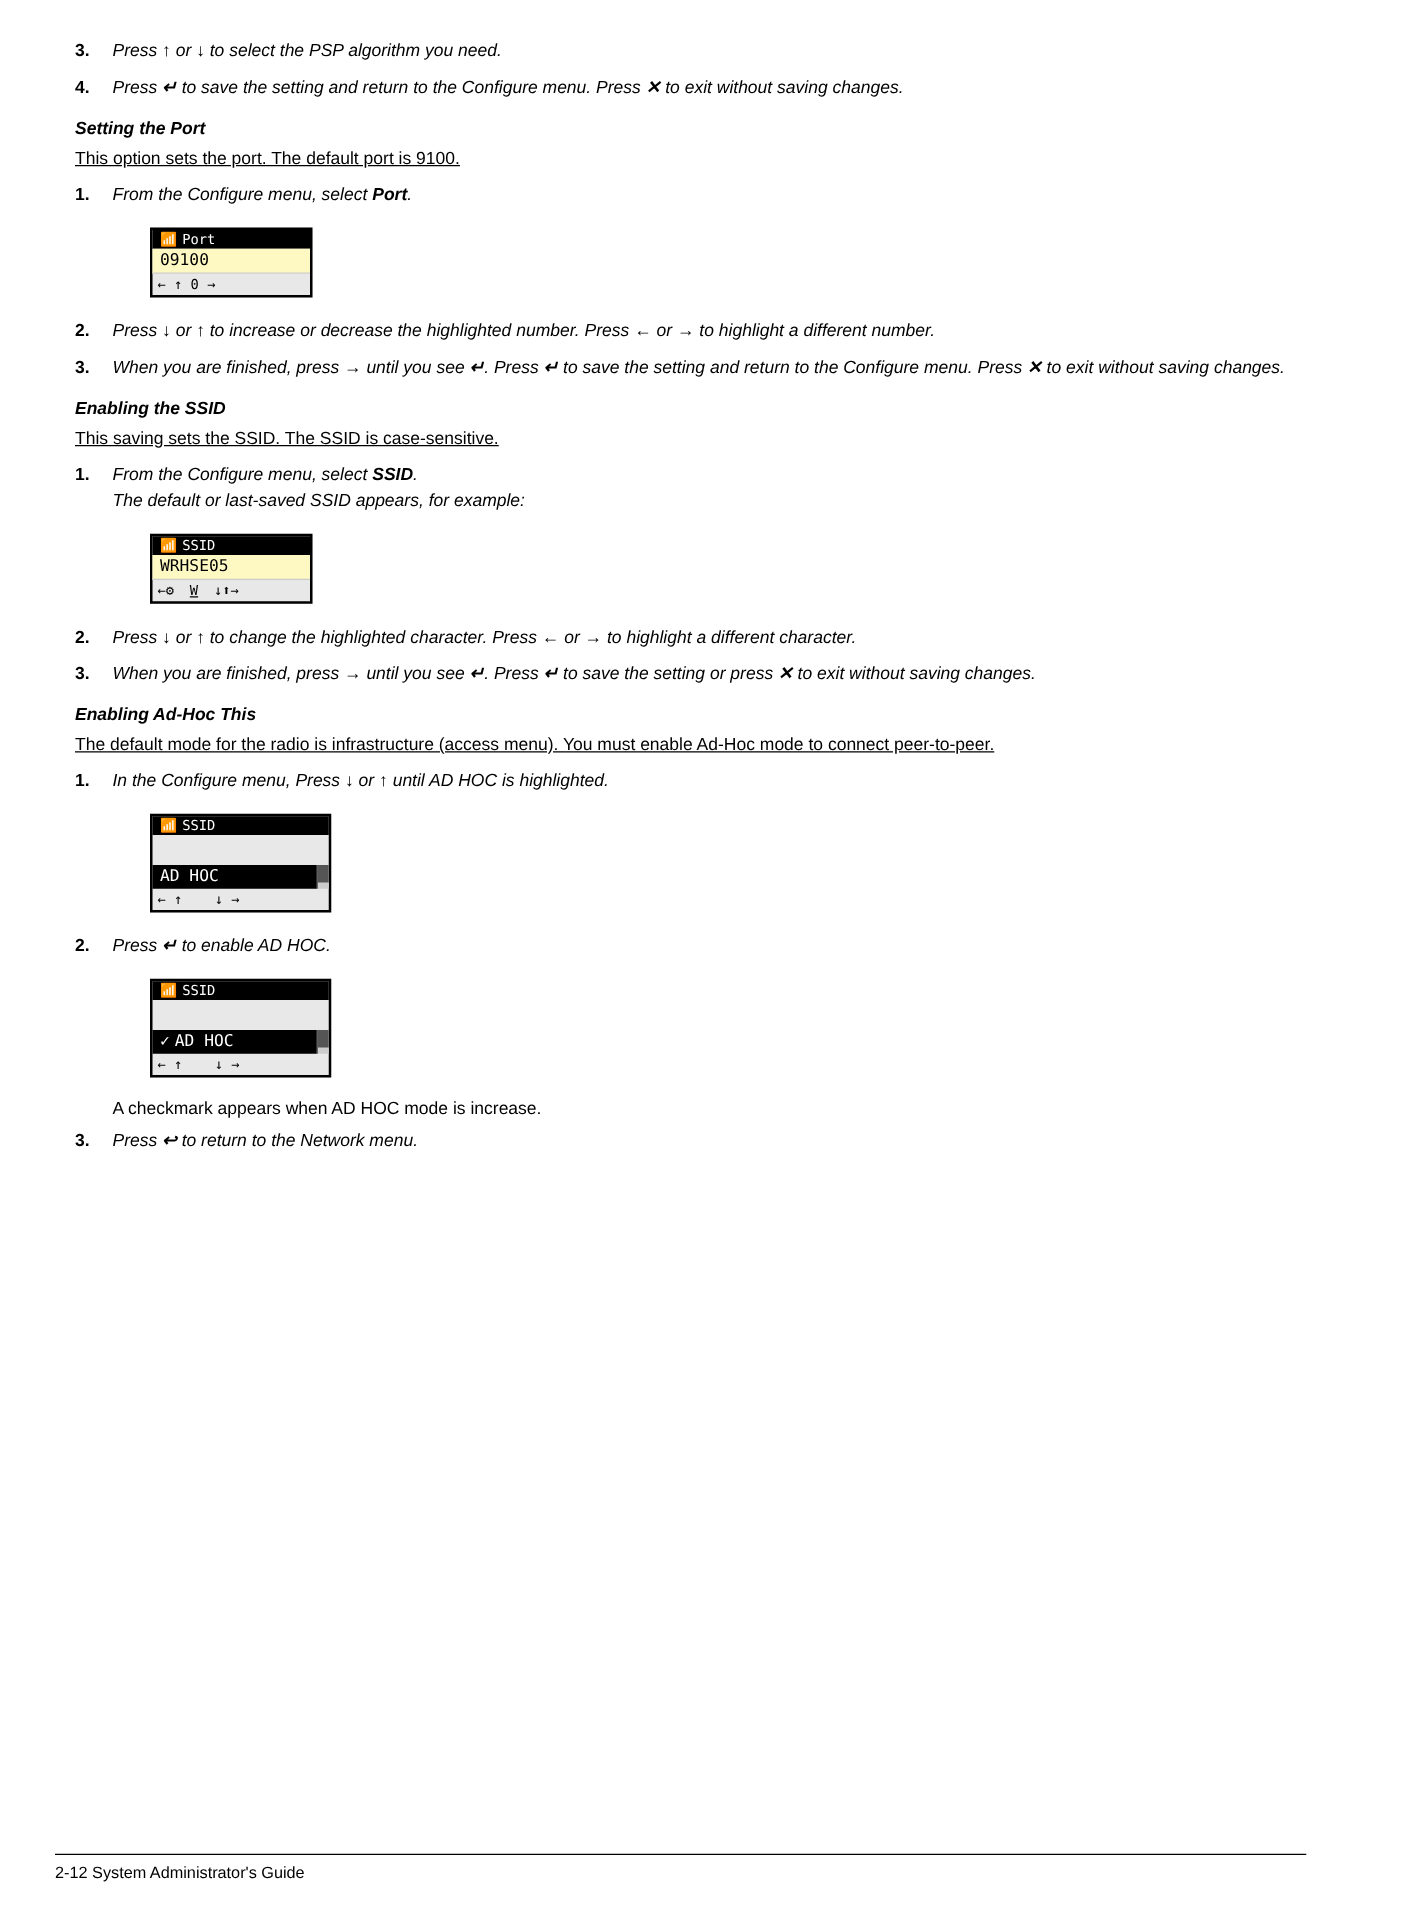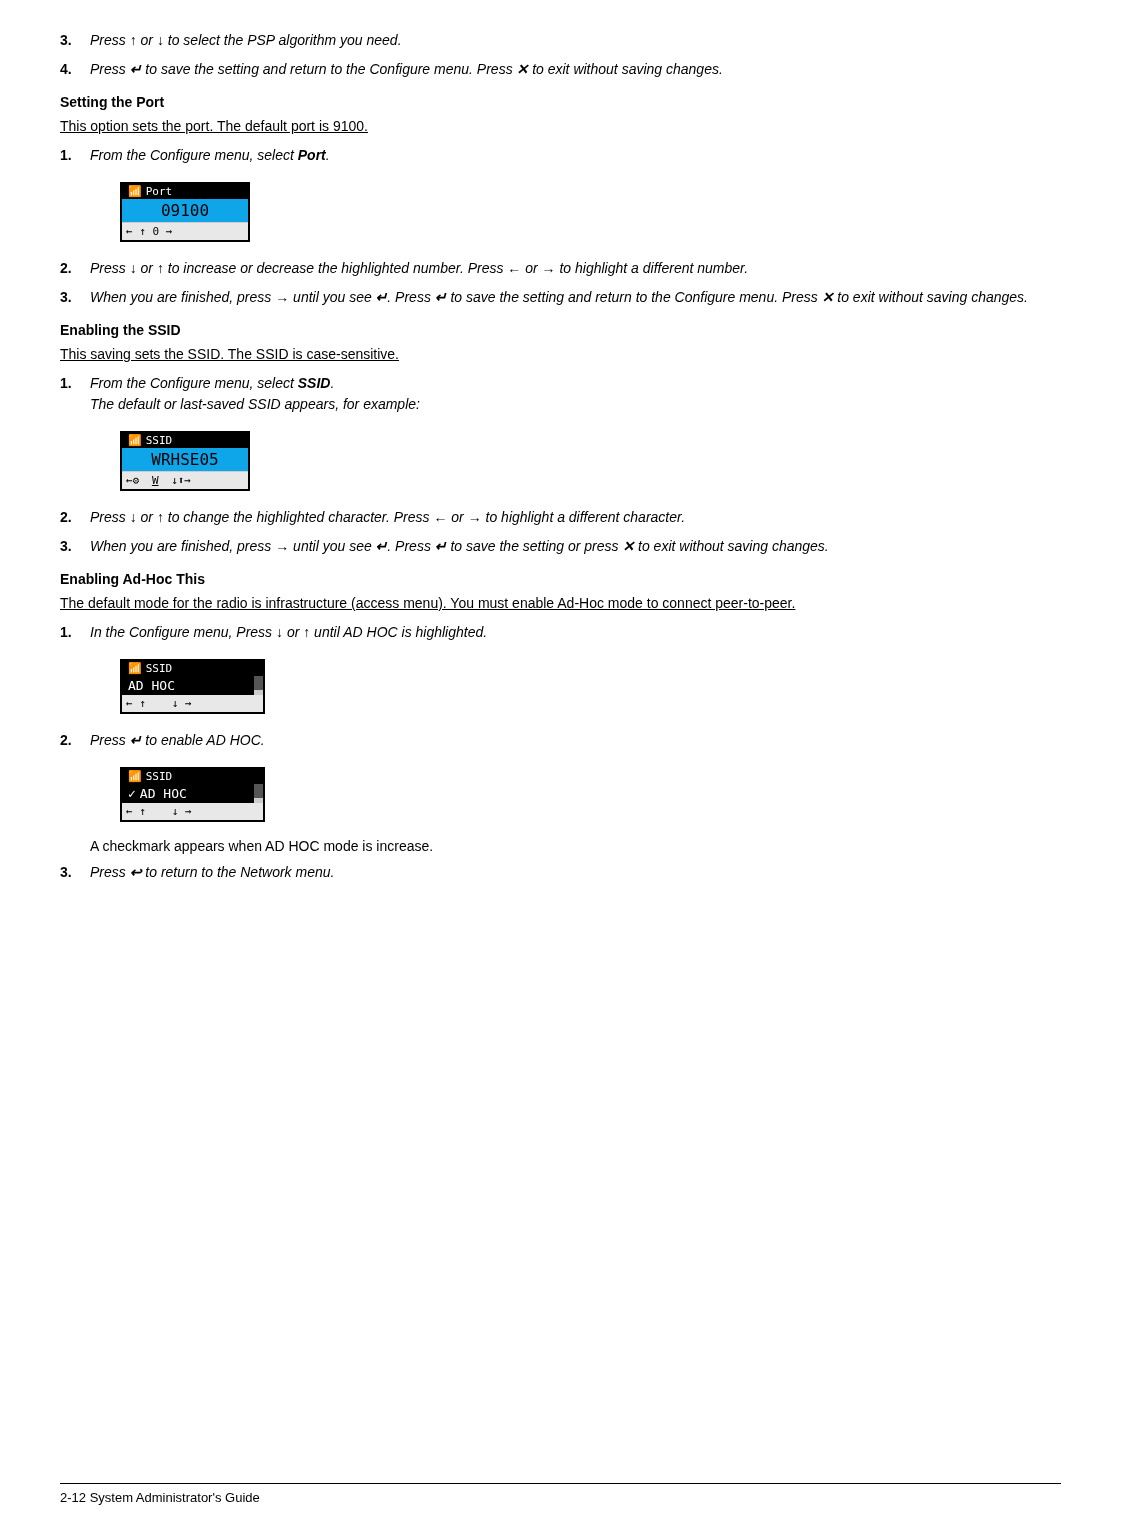--- a/index.html
+++ b/index.html
@@ -19,20 +19,21 @@
     }
     .numbered-item .num {
       min-width: 30px;
       font-weight: normal;
     }
     .numbered-item .content {
       flex: 1;
       font-style: italic;
     }
     .section-heading {
+      font-style: italic;
       font-weight: bold;
       margin: 14px 0 6px 0;
       font-size: 14px;
     }
     .body-text {
       margin-bottom: 8px;
       line-height: 1.5;
       text-decoration: underline;
     }
     .device-screen {
@@ -46,25 +47,24 @@
     .screen-title-bar {
       background: #000;
       color: #fff;
       padding: 1px 6px;
       font-size: 11px;
       display: flex;
       align-items: center;
       gap: 4px;
     }
     .screen-value {
-      background: #0ea5e9;
+      background: #fef9c3;
       padding: 2px 6px;
-      font-size: 16px;
-      font-family: monospace;
-      text-align: center;
+      font-size: 13px;
+      font-family: monospace;
       border-bottom: 1px solid #ccc;
     }
     .screen-nav {
       padding: 2px 4px;
       font-size: 11px;
       display: flex;
       align-items: center;
       gap: 3px;
     }
     .screen-value-highlighted {
@@ -80,20 +80,21 @@
       padding: 2px 6px;
       font-size: 13px;
       font-family: monospace;
       display: flex;
       align-items: center;
       gap: 4px;
     }
     .scrollbar-area {
       display: flex;
       align-items: stretch;
+      margin-top: 24px;
     }
     .scrollbar {
       width: 10px;
       background: #ccc;
       border-left: 1px solid #000;
       display: flex;
       flex-direction: column;
       justify-content: flex-start;
     }
     .scrollbar-thumb {
@@ -104,21 +105,21 @@
     .screen-inner {
       flex: 1;
     }
     kbd {
       font-family: Arial, sans-serif;
       font-weight: bold;
     }
     .page-footer {
       position: absolute;
       bottom: 30px;
-      left: 60px;
+      left: 44px;
       font-size: 13px;
       border-top: 1px solid #000;
       padding-top: 6px;
       width: calc(1121px - 120px);
     }
     b { font-weight: bold; }
     .indent-block {
       margin-left: 30px;
       margin-bottom: 8px;
     }

